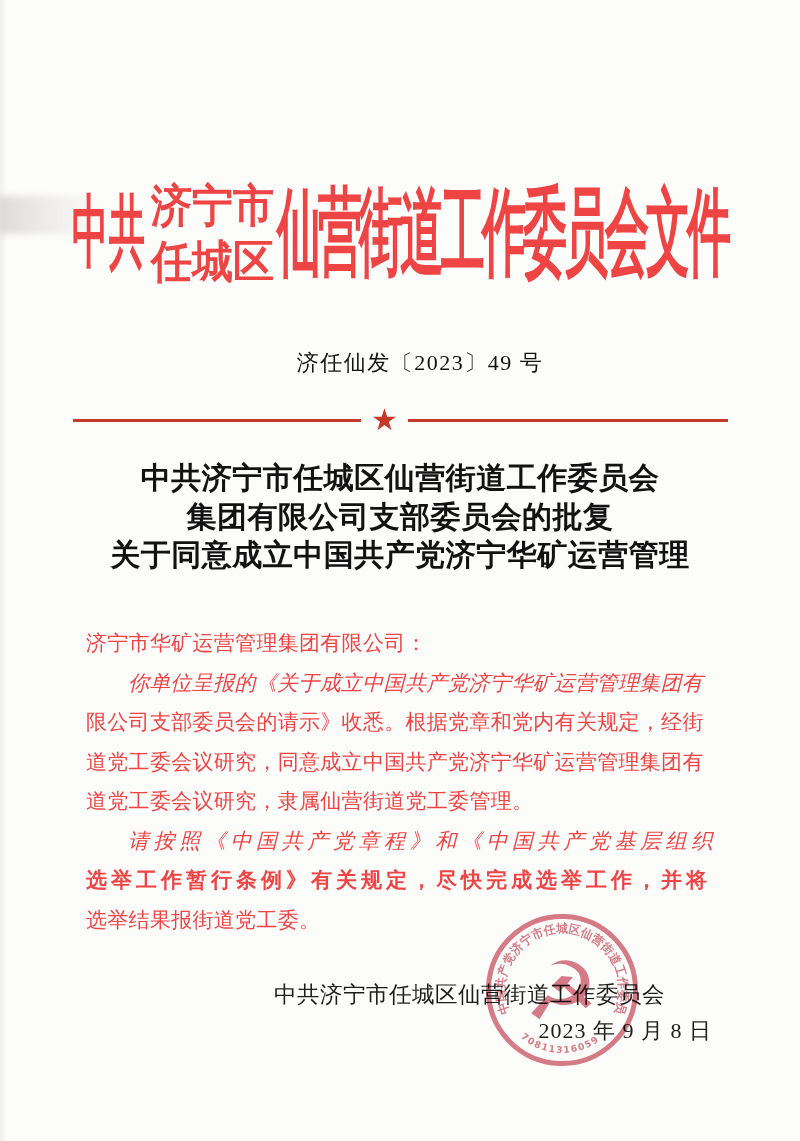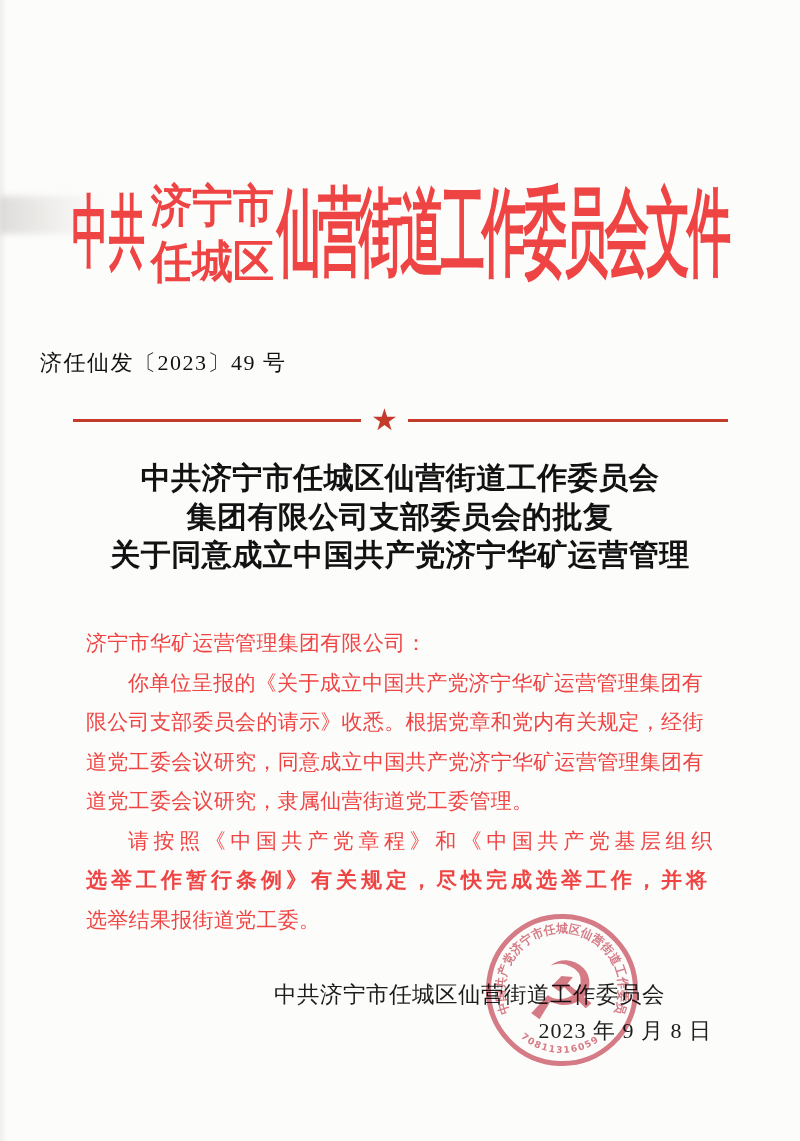--- a/index.html
+++ b/index.html
@@ -40,21 +40,21 @@
     transform:scaleY(1.1);transform-origin:50% 50%;
   }
   .hdr-main{
     display:inline-block;font-size:44px;letter-spacing:-3px;
     transform:scaleY(2.18);transform-origin:50% 52%;
   }
 
   
   .docnum{
     position:absolute;top:348px;left:0;right:0;
-    font-size:22px;letter-spacing:1.5px;color:#111;padding-left:40px;
+    text-align:center;font-size:22px;letter-spacing:1.5px;color:#111;padding-left:40px;
   }
 
   
   .divider{
     position:absolute;top:402px;left:73px;right:72px;height:36px;
     display:flex;align-items:center;
   }
   .divider .seg{height:3px;background:#c43b2c;}
   .divider .seg-l{width:288px;}
   .divider .seg-r{flex:1;}
@@ -69,21 +69,21 @@
     text-align:center;font-weight:bold;color:#121212;
     font-size:30px;line-height:38.5px;letter-spacing:0.5px;
   }
 
   
   .body-text{
     position:absolute;top:624px;left:86px;right:80px;
     font-size:21px;line-height:39.5px;letter-spacing:0.3px;
     color:#ef4444;white-space:nowrap;
   }
-  .body-text .indent{text-indent:42px;}
+  .body-text .indent{text-indent:42px;font-style:italic;}
   .body-text .wide{letter-spacing:4.6px;}
   .body-text .wide2{letter-spacing:4px;font-weight:bold;}
 
   
   .signature{
     position:absolute;top:979px;right:135px;
     font-size:22.5px;letter-spacing:0.5px;color:#1c1c1c;white-space:nowrap;
   }
   .dateline{
     position:absolute;top:1016px;right:88px;

